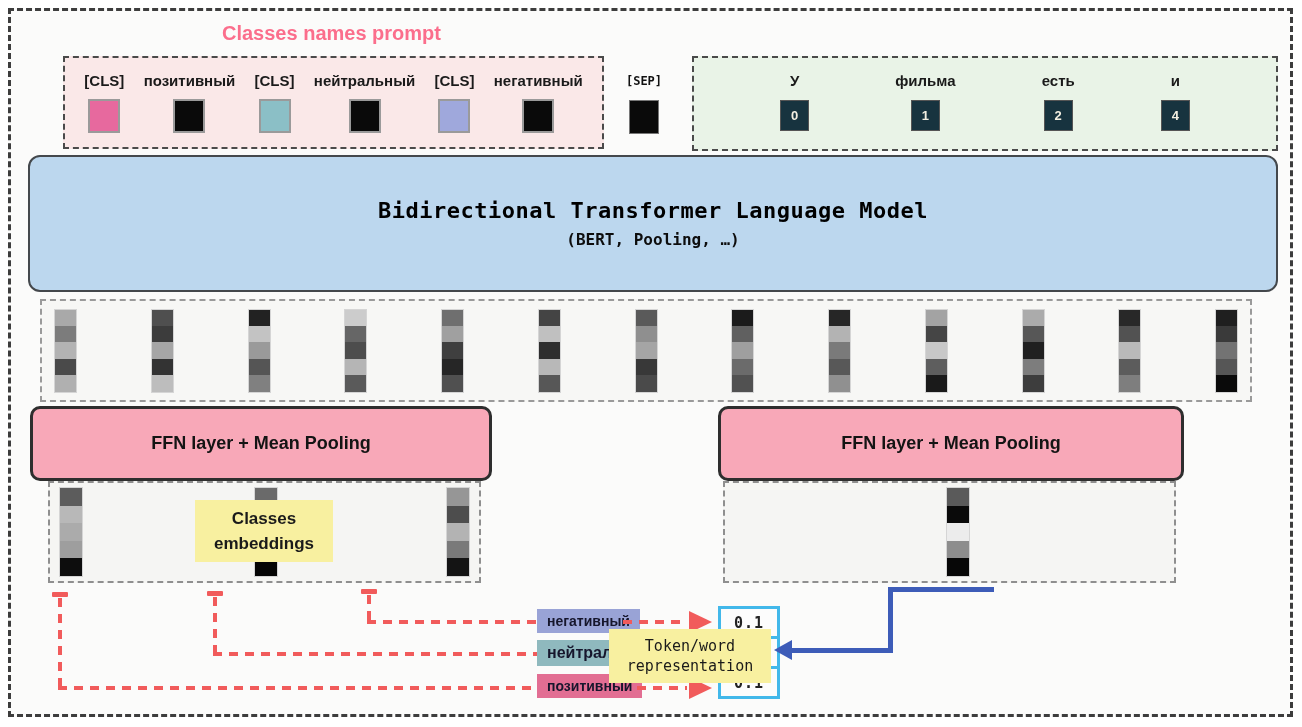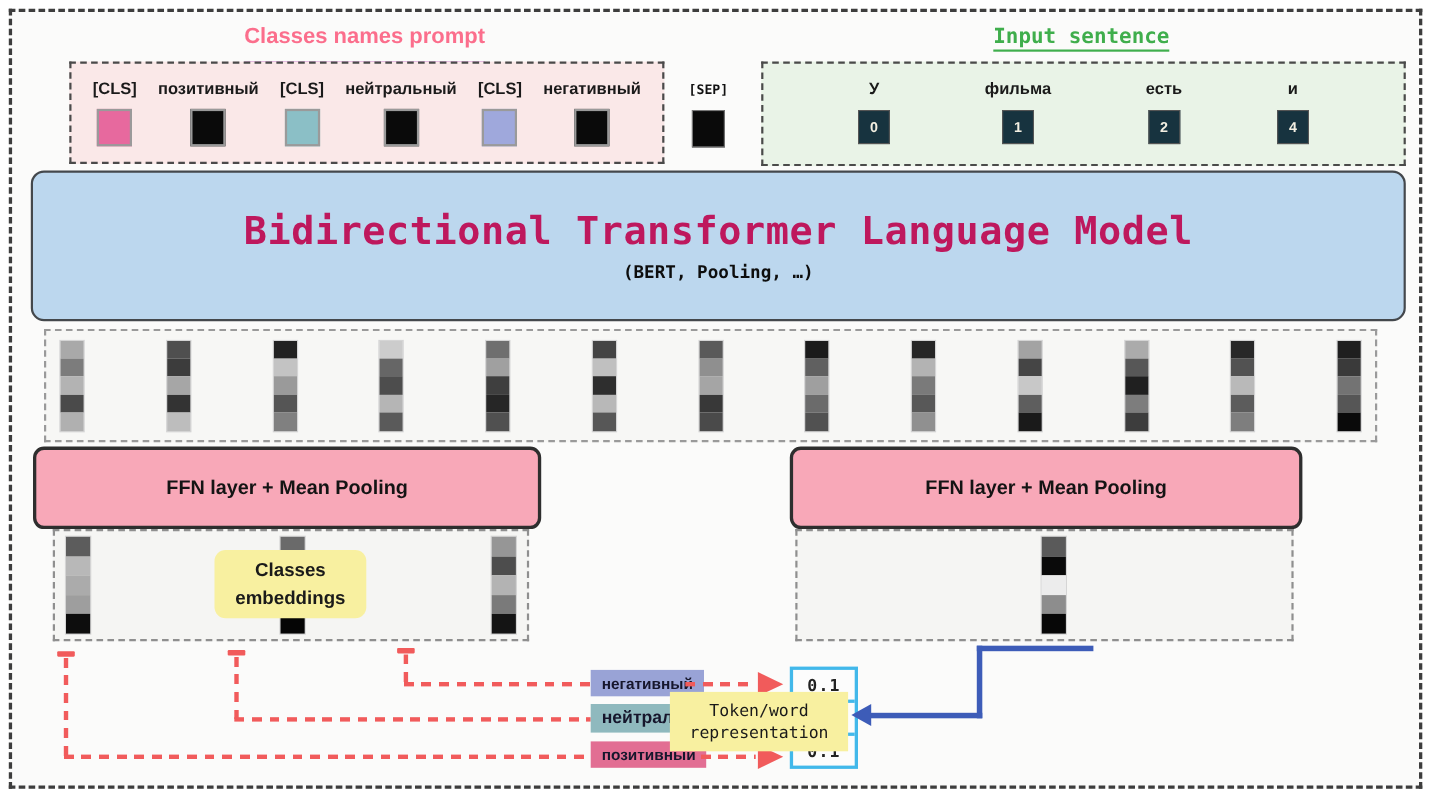--- a/index.html
+++ b/index.html
@@ -6,50 +6,50 @@
   .stage{position:relative;width:1302px;height:727px;background:#ffffff;
          font-family:"Liberation Sans",sans-serif;overflow:hidden;}
   .frame{position:absolute;left:8px;top:8px;right:9px;bottom:10px;
          border:3px dashed #3d3d3d;background:#fbfbfa;}
   .abs{position:absolute;}
   .ctr{display:flex;align-items:center;justify-content:center;}
   .col{display:flex;flex-direction:column;align-items:center;}
 
   .title-pink{font-size:20px;font-weight:bold;color:#fb6e8c;}
   .title-green{font-family:"DejaVu Sans Mono",monospace;font-size:19px;font-weight:bold;color:#3fae4c;}
-  .underline-pink{border-bottom:2px solid #a21caf;padding-bottom:12px;}
+  .underline-pink{border-bottom:2px solid #fca5a5;padding-bottom:12px;}
   .underline-green{border-bottom:2px solid #3fae4c;padding-bottom:1px;}
 
   .prompt-box{left:63px;top:56px;width:537px;height:89px;background:#fae8e8;
               border:2px dashed #4a4a4a;display:flex;justify-content:space-evenly;}
   .input-box{left:692px;top:56px;width:582px;height:91px;background:#e9f3e7;
              border:2px dashed #4a4a4a;display:flex;justify-content:space-evenly;}
   .tok{padding-top:14px;}
   .tok-label{font-size:15px;font-weight:bold;color:#1a1a1a;white-space:nowrap;}
   .tok-sq{width:28px;height:30px;margin-top:10px;border:2px solid #9a9a9a;}
   .num-sq{width:27px;height:29px;margin-top:11px;background:#17333f;border:1px solid #555;
           color:#f3efe2;font-size:13px;font-weight:bold;}
   .sep{left:620px;top:56px;width:48px;}
   .sep-label{font-family:"DejaVu Sans Mono",monospace;font-size:12px;font-weight:bold;color:#111;margin-top:18px;}
   .sep-sq{width:28px;height:32px;margin-top:12px;border:1px solid #777;}
 
   .blm{left:28px;top:155px;width:1246px;height:133px;background:#bcd7ee;
        border:2px solid #44484c;border-radius:12px;}
-  .blm-title{font-family:"DejaVu Sans Mono",monospace;font-size:35px;font-weight:bold;color:#be185d;letter-spacing:.5px;}
+  .blm-title{font-family:"DejaVu Sans Mono",monospace;font-size:22px;font-weight:bold;color:#000000;letter-spacing:.5px;}
   .blm-sub{font-family:"DejaVu Sans Mono",monospace;font-size:16px;font-weight:bold;color:#0d0d0d;margin-top:7px;}
 
   .repr-box{left:40px;top:299px;width:1208px;height:99px;background:#f7f7f5;border:2px dashed #9a9a9a;}
   .repr-row{position:absolute;left:0;top:0;right:0;bottom:0;display:flex;
             justify-content:space-between;align-items:center;padding:0 12px;}
   .gbar{width:21px;height:82px;display:flex;flex-direction:column;border:1px solid #d5d5d5;background:#eee;}
   .gcell{flex:1;}
   .ylabel{background:#f8f0a0;z-index:3;text-align:center;}
   .repr-label{left:567px;top:328px;width:162px;height:54px;
               font-family:"DejaVu Sans Mono",monospace;font-size:15px;font-weight:normal;color:#1a1a1a;line-height:1.35;}
-  .cls-label{left:145px;top:17px;width:138px;height:62px;font-size:17px;font-weight:bold;color:#1a1a1a;line-height:1.5;border-radius:10px;}
+  .cls-label{left:145px;top:17px;width:138px;height:62px;font-size:17px;font-weight:bold;color:#1a1a1a;line-height:1.5;}
 
   .ffn{background:#f8a8b8;border:3px solid #2e2e2e;border-radius:10px;
        font-size:18px;font-weight:bold;color:#141414;}
   .ffn-left{left:30px;top:406px;width:456px;height:69px;}
   .ffn-right{left:718px;top:406px;width:460px;height:69px;}
 
   .emb-box{background:#f5f5f3;border:2px dashed #8f8f8f;}
   .classes-box{left:48px;top:481px;width:429px;height:98px;}
   .sent-box{left:723px;top:481px;width:449px;height:98px;}
   .emb-bar{position:absolute;top:4px;width:22px;height:88px;display:flex;flex-direction:column;border:1px solid #d5d5d5;}
@@ -73,23 +73,20 @@
           border-bottom:10px solid transparent;border-right:18px solid #3d5cb8;}
 </style>
 </head>
 <body>
 
 <div class="stage">
   <div class="frame"></div>
 
   <div class="abs" style="left:63px;top:22px;width:537px;text-align:center;">
     <span class="title-pink underline-pink">Classes names prompt</span>
-  </div>
-  <div class="abs" style="left:692px;top:22px;width:582px;text-align:center;">
-    <span class="title-green underline-green">Input sentence</span>
   </div>
 
   <div class="abs prompt-box">
     <div class="col tok">
       <div class="tok-label">[CLS]</div>
       <div class="tok-sq" style="background: rgb(231, 105, 158);"></div>
     </div>
     <div class="col tok">
       <div class="tok-label">позитивный</div>
       <div class="tok-sq" style="background: rgb(10, 10, 10);"></div>

